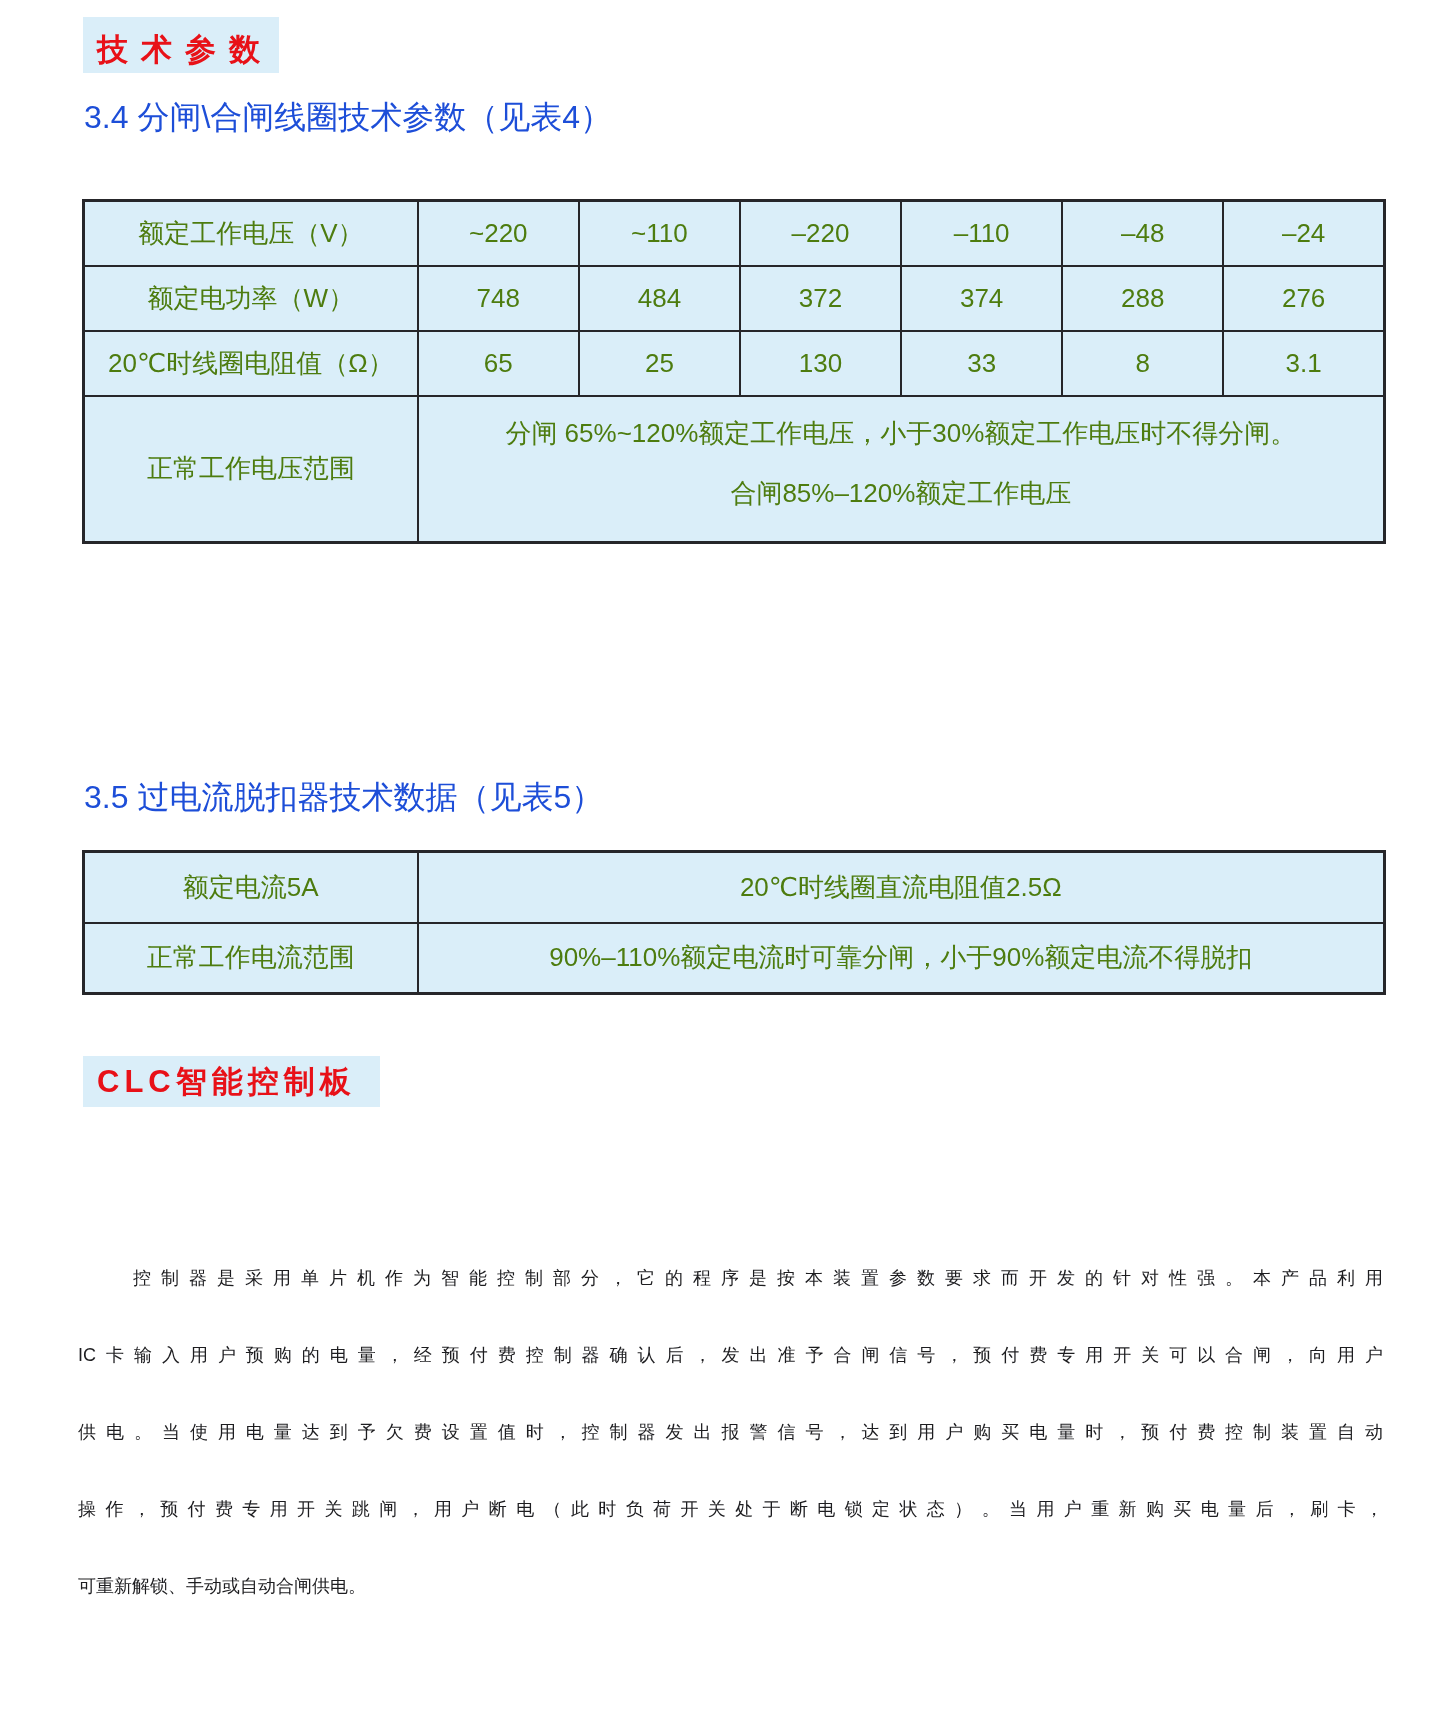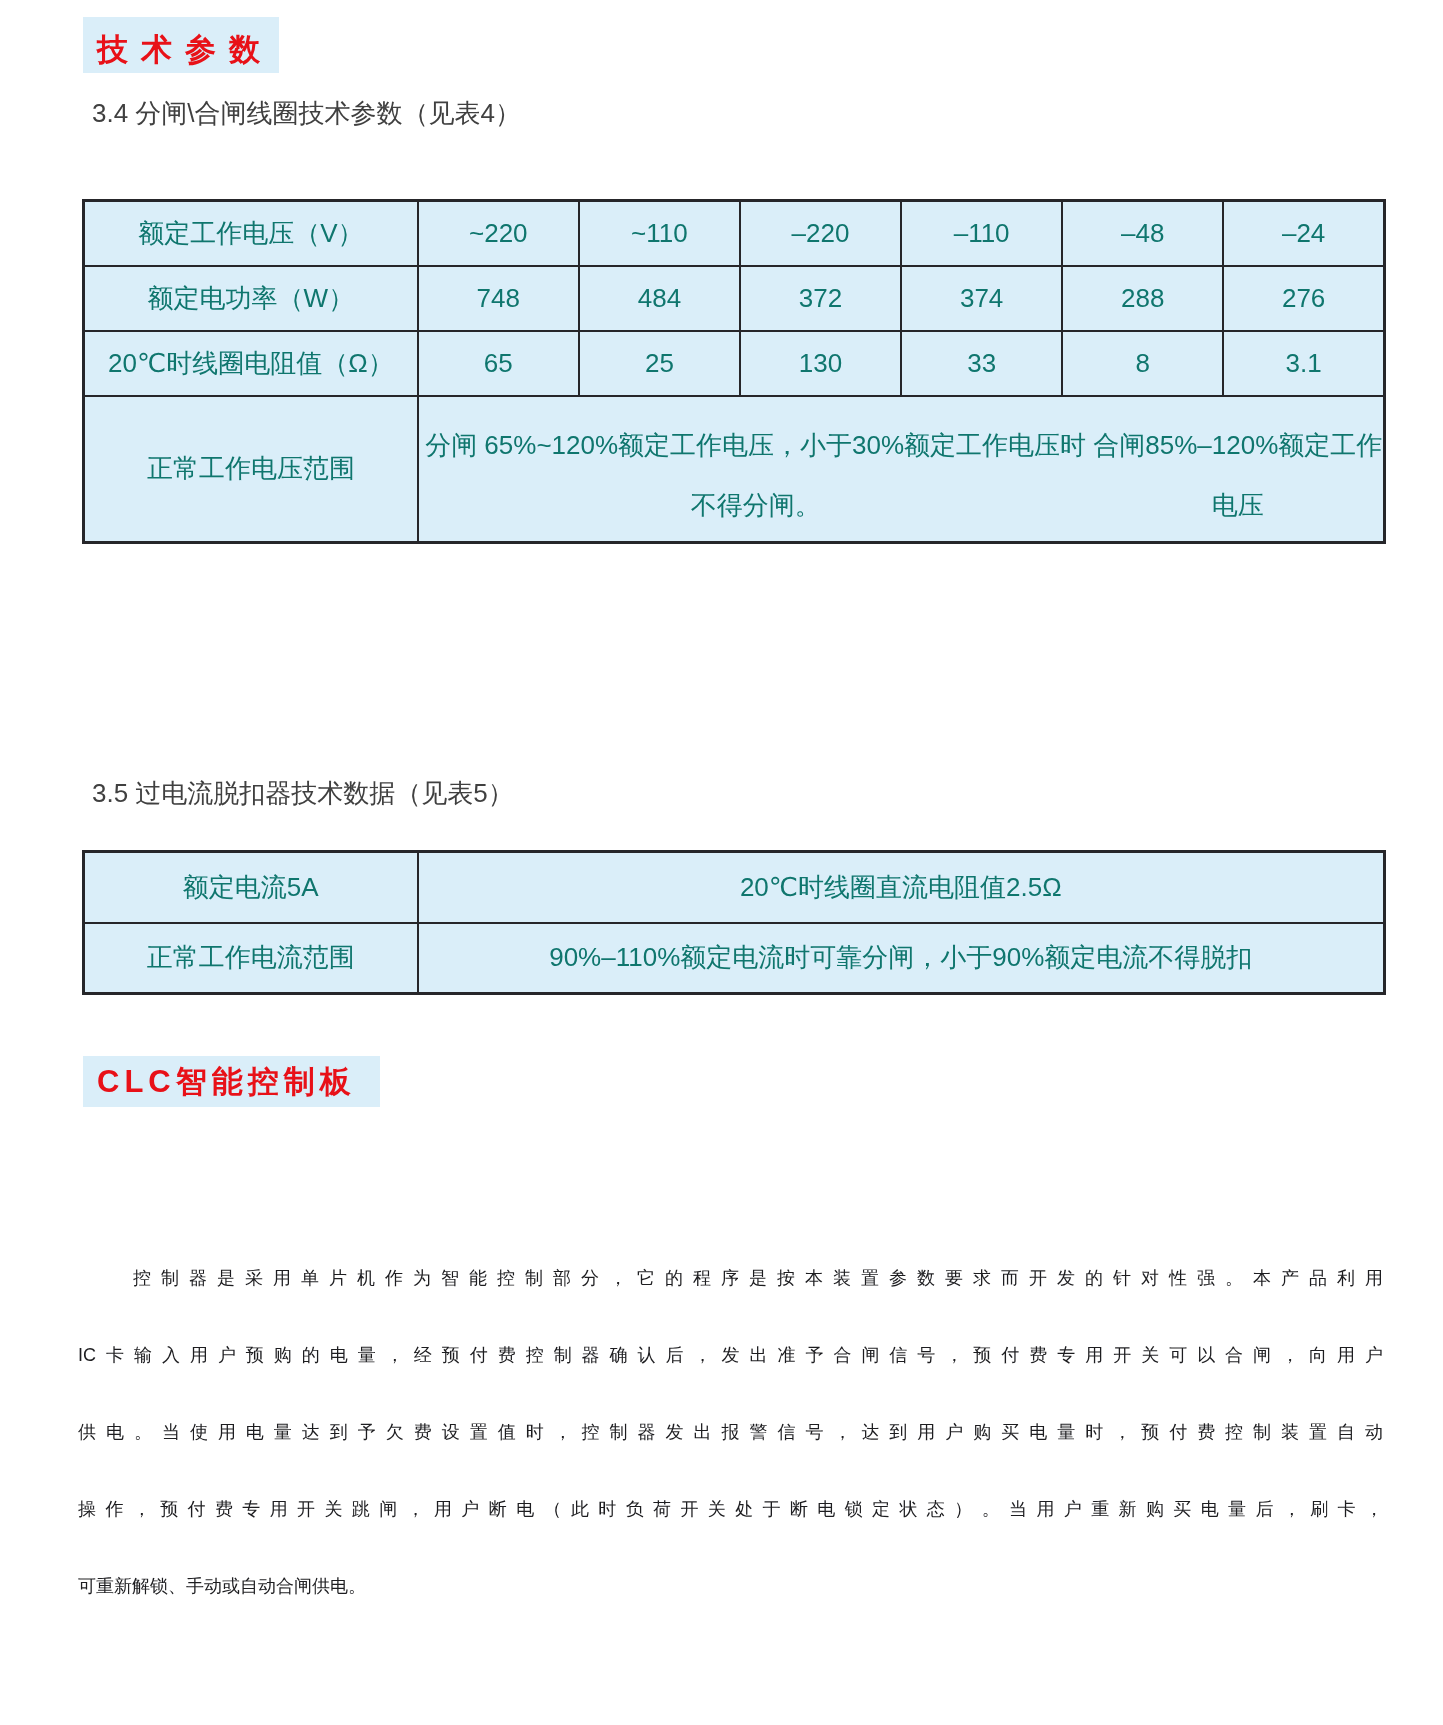--- a/index.html
+++ b/index.html
@@ -32,51 +32,51 @@
   .badge-clc {
     left: 83px; top: 1056px;
     font-size: 31px;
     line-height: 51px;
     padding: 0 24px 0 14px;
     letter-spacing: 5px;
   }
 
   .subtitle {
     position: absolute;
-    left: 92px;
-    font-size: 26px;
-    color: #404040;
+    left: 84px;
+    font-size: 32px;
+    color: #1d4ed8;
     white-space: nowrap;
   }
   .subtitle-34 { top: 96px; }
   .subtitle-35 { top: 731px; margin-top: 45px; }
 
   table {
     position: absolute;
     border-collapse: collapse;
     table-layout: fixed;
   }
   td {
     border: 2px solid #26262a;
     background: #daeef9;
     text-align: center;
     vertical-align: middle;
     font-size: 26px;
-    color: #0f766e;
+    color: #4d7c0f;
     padding: 0;
     overflow: hidden;
   }
   .tbl-coil { left: 82px; top: 199px; width: 1304px; border: 3px solid #26262a; }
   .tbl-coil tr.r-std  { height: 65px; }
   .tbl-coil tr.r-tall { height: 147px; }
 
   .merged-lines {
     display: flex;
-    flex-direction: row;
-    justify-content: flex-start;
+    flex-direction: column;
+    justify-content: flex-end;
     height: 108px;
   }
   .merged-lines div { line-height: 60px; }
 
   .tbl-trip { left: 82px; top: 824px; width: 1301px; border: 3px solid #26262a; margin-top: 26px; }
   .tbl-trip tr { height: 71px; }
 
   .para {
     position: absolute;
     left: 78px;

